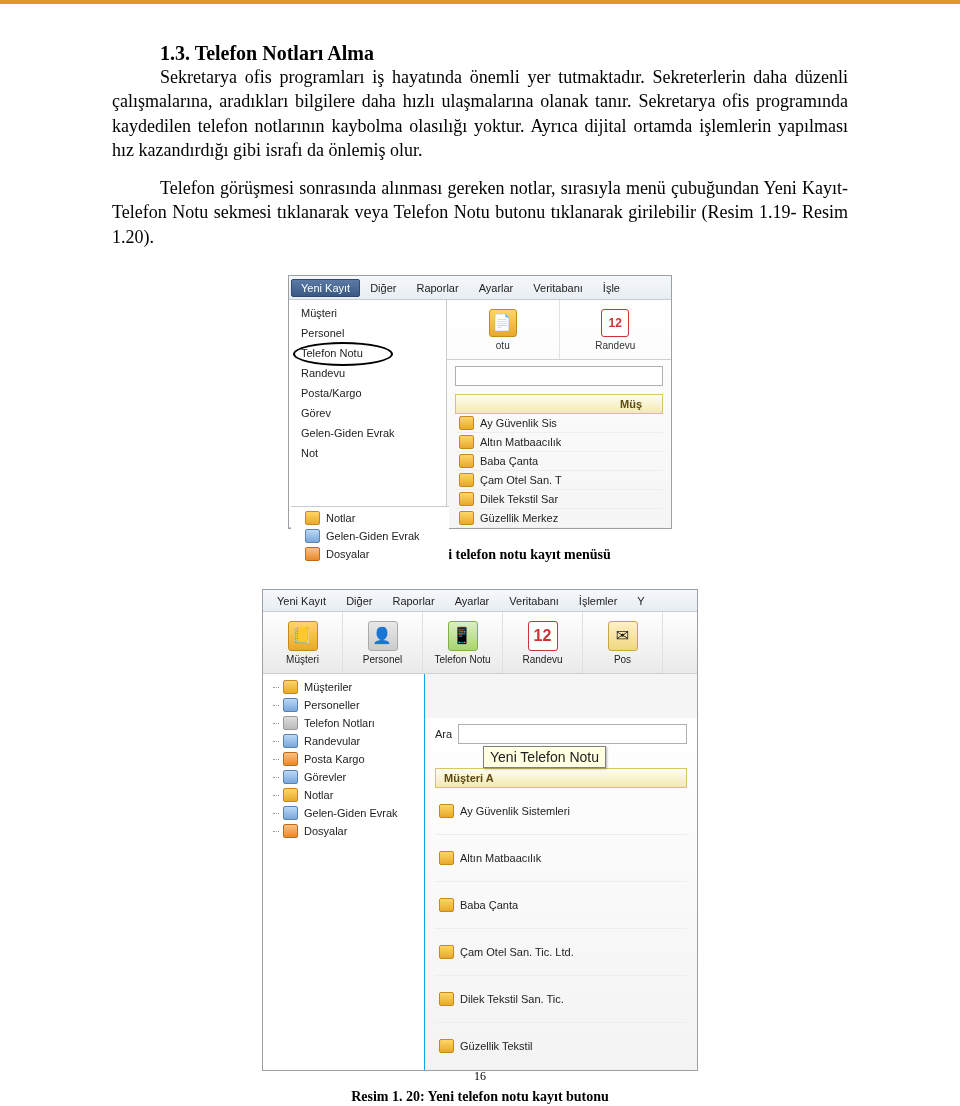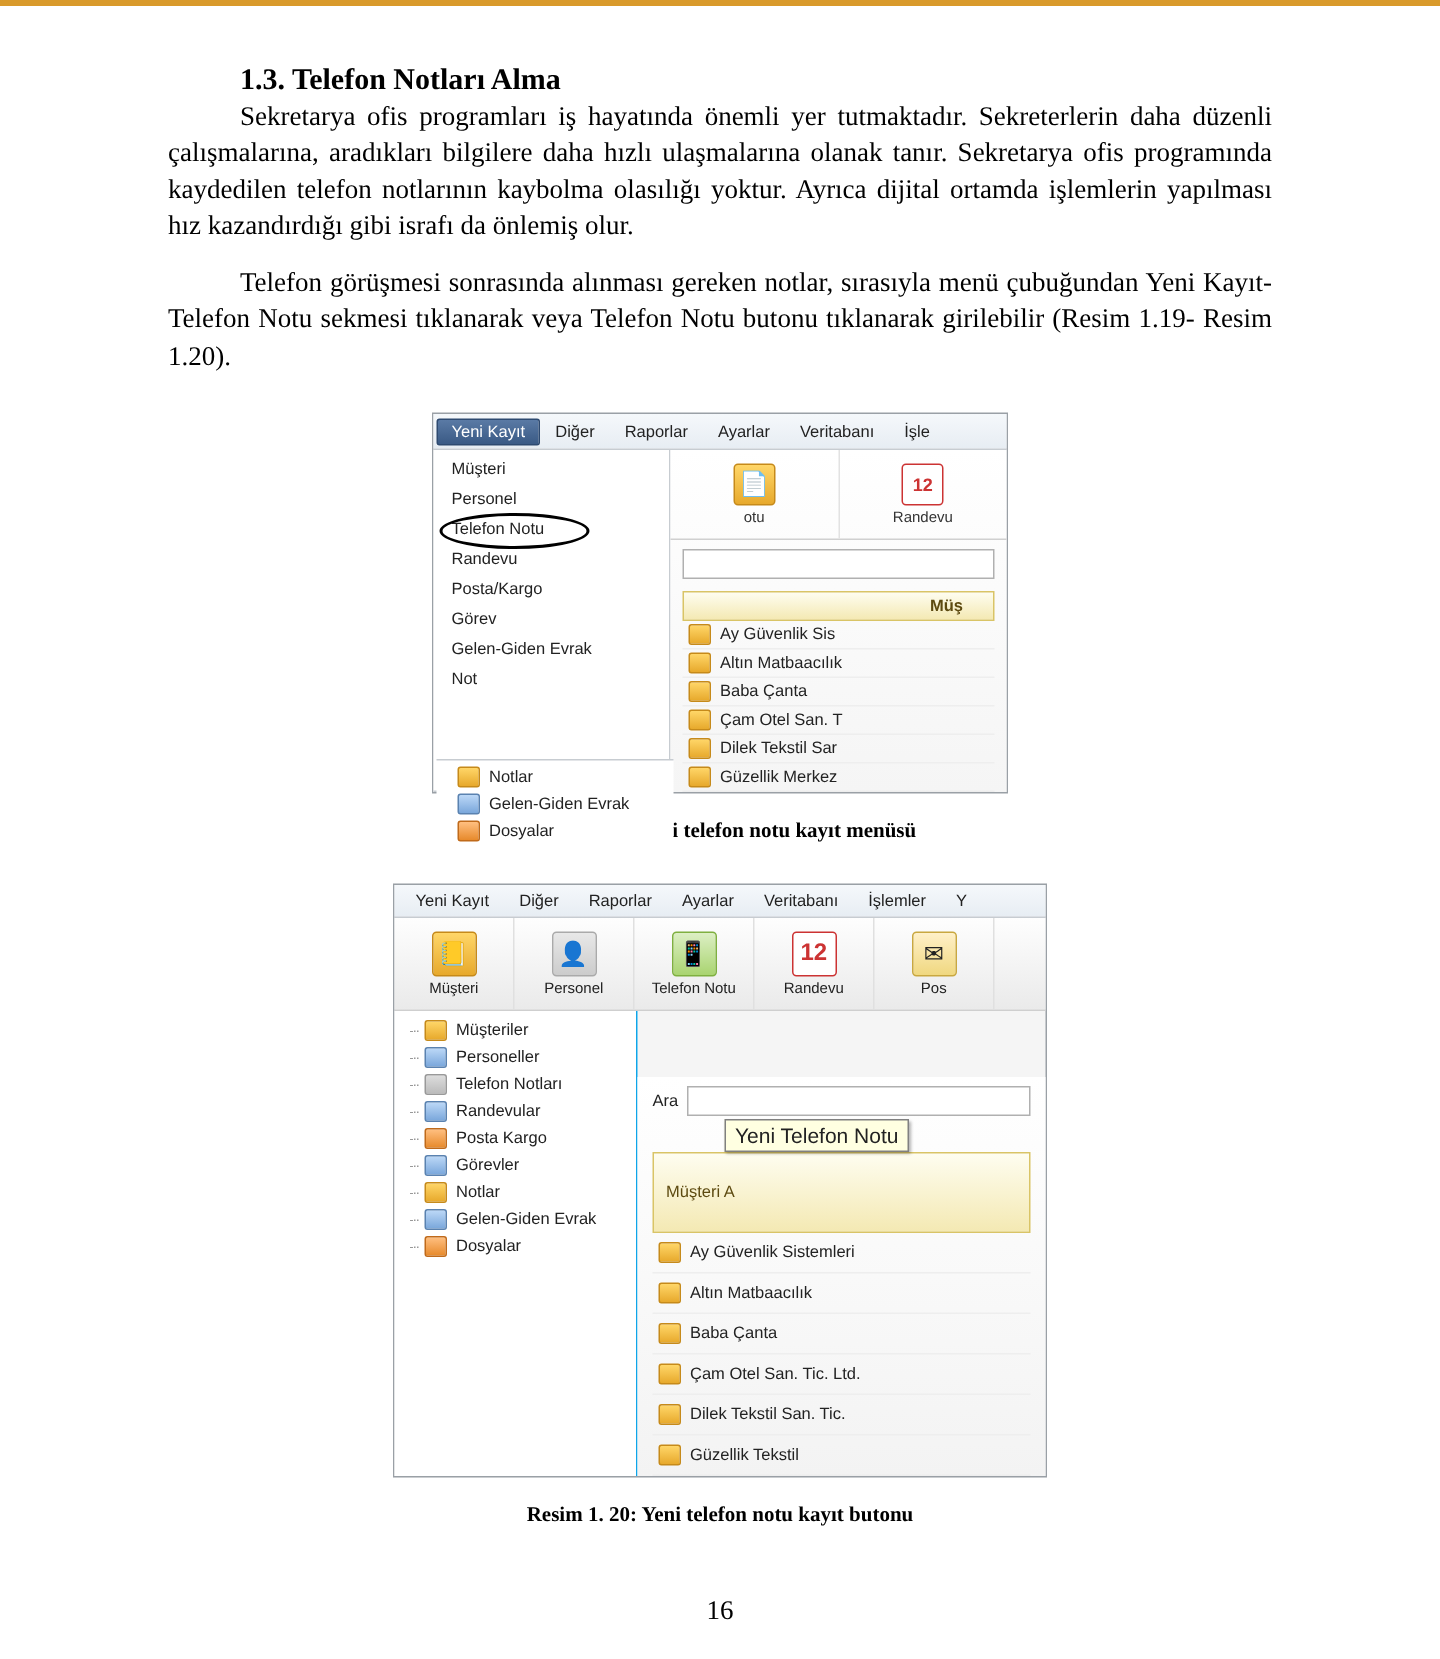--- a/index.html
+++ b/index.html
@@ -32,21 +32,21 @@
     text-align: center;
     margin-top: 18px;
     margin-bottom: 24px;
   }
   .pagenum {
     position: absolute;
     bottom: 22px;
     left: 0;
     width: 100%;
     text-align: center;
-    font-size: 18px;
+    font-size: 12px;
   }
 
   
   .sc1 {
     display: inline-block;
     width: 384px;
     border: 1px solid #9aa0a6;
     text-align: left;
     font-family: Tahoma, Arial, sans-serif;
     font-size: 11px;
@@ -225,27 +225,27 @@
     position:absolute; left:58px; top:28px;
     background:#ffffe1; border:1px solid #808080;
     padding:2px 6px; font-size:14px;
     box-shadow: 1px 1px 2px rgba(0,0,0,0.3);
     z-index:5;
   }
   .sc2 .listheader2 {
     margin: 22px 10px 0 10px;
     background: linear-gradient(#fefdf0,#f4e9b3);
     border:1px solid #d9c466;
-    padding:20px 8px;
-    font-weight:normal; color:#5d4a10;
+    padding:3px 8px;
+    font-weight:bold; color:#5d4a10;
   }
   .sc2 .datalist2 { margin:0 10px; }
   .sc2 .datalist2 .d2row {
     display:flex; align-items:center; gap:6px;
-    padding:6px 4px; border-bottom:1px solid #eee;
+    padding:16px 4px; border-bottom:1px solid #eee;
   }
 </style>
 </head>
 <body>
 
 <h2 class="section-heading">1.3. Telefon Notları Alma</h2>
 
 <p class="para">Sekretarya ofis programları iş hayatında önemli yer tutmaktadır. Sekreterlerin daha düzenli çalışmalarına, aradıkları bilgilere daha hızlı ulaşmalarına olanak tanır. Sekretarya ofis programında kaydedilen telefon notlarının kaybolma olasılığı yoktur. Ayrıca dijital ortamda işlemlerin yapılması hız kazandırdığı gibi israfı da önlemiş olur.</p>
 <p class="para">Telefon görüşmesi sonrasında alınması gereken notlar, sırasıyla menü çubuğundan Yeni Kayıt-Telefon Notu sekmesi tıklanarak veya Telefon Notu butonu tıklanarak girilebilir (Resim 1.19- Resim 1.20).</p>
 

